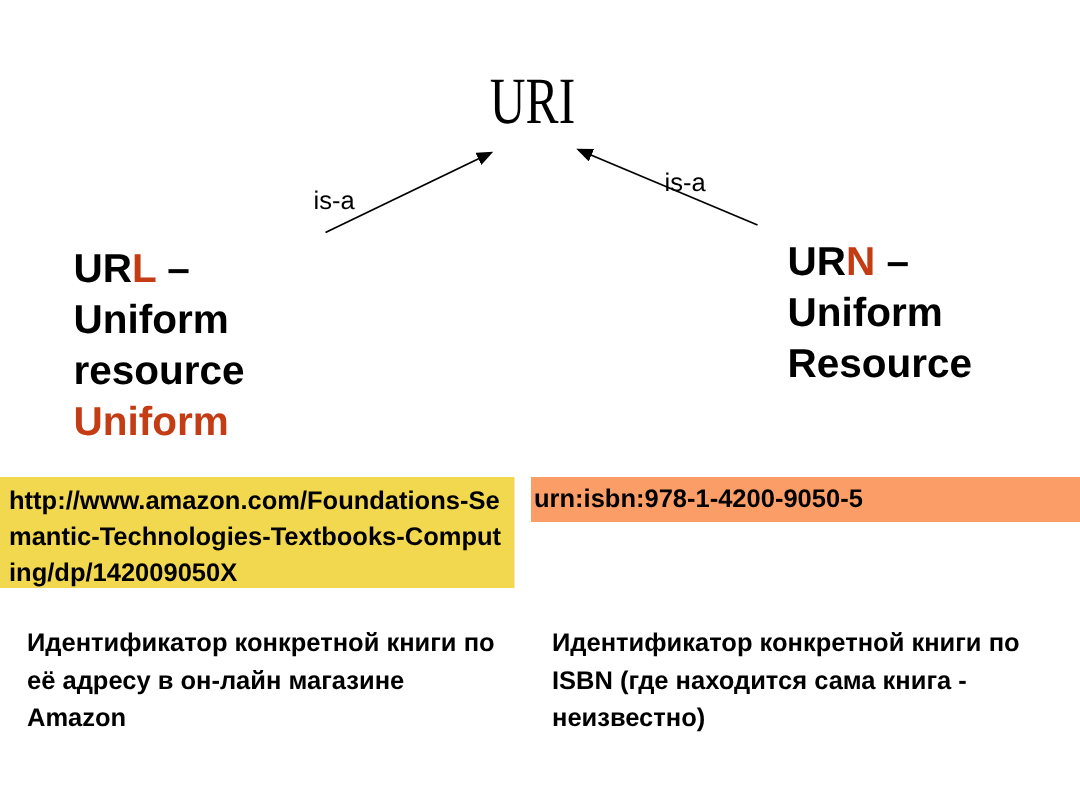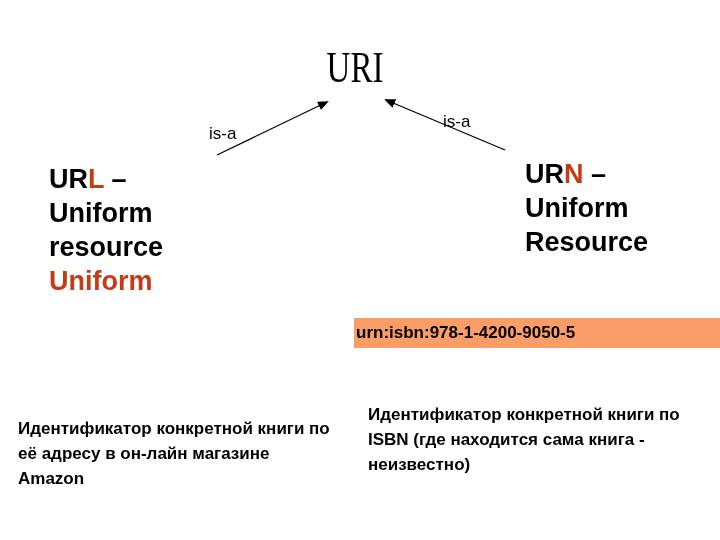--- a/index.html
+++ b/index.html
@@ -83,21 +83,21 @@
     white-space: nowrap;
   }
   .caption {
     position: absolute;
     font-size: 17px;
     font-weight: 700;
     line-height: 25px;
     color: var(--ink);
   }
   .caption-left { left: 18px; top: 416px; width: 322px; }
-  .caption-right { left: 368px; top: 402px; width: 334px; }
+  .caption-right { left: 368px; top: 416px; width: 334px; }
 </style>
 </head>
 <body>
 
 <div class="slide">
 
   <div class="title">
     <span class="squeeze">URI</span>
   </div>
 
@@ -120,20 +120,23 @@
     <div>resource</div>
     <div class="accent">Uniform</div>
   </div>
 
   <div class="term term-right">
     <div><span class="pre">UR</span><span class="accent pre">N</span><span class="pre"> –</span></div>
     <div>Uniform</div>
     <div>Resource</div>
   </div>
 
+  <div class="box box-url">
+    <span>http://www.amazon.com/Foundations-Semantic-Technologies-Textbooks-Computing/dp/142009050X</span>
+  </div>
 
   <div class="box box-urn">
     <span>urn:isbn:978-1-4200-9050-5</span>
   </div>
 
   <div class="caption caption-left">Идентификатор конкретной книги по её адресу в он-лайн магазине Amazon</div>
   <div class="caption caption-right">Идентификатор конкретной книги по ISBN (где находится сама книга - неизвестно)</div>
 
 </div>
 

